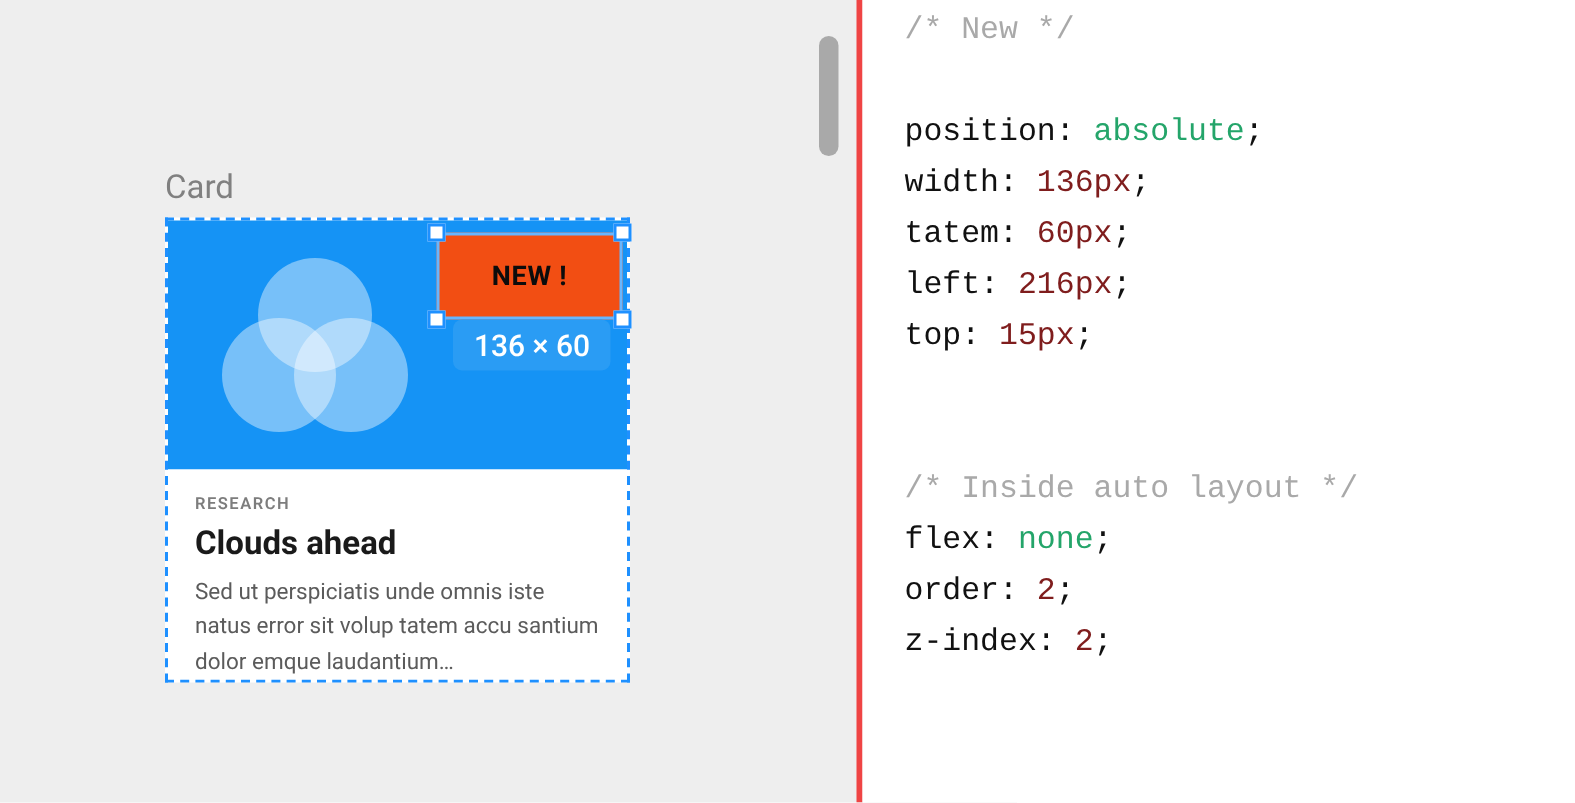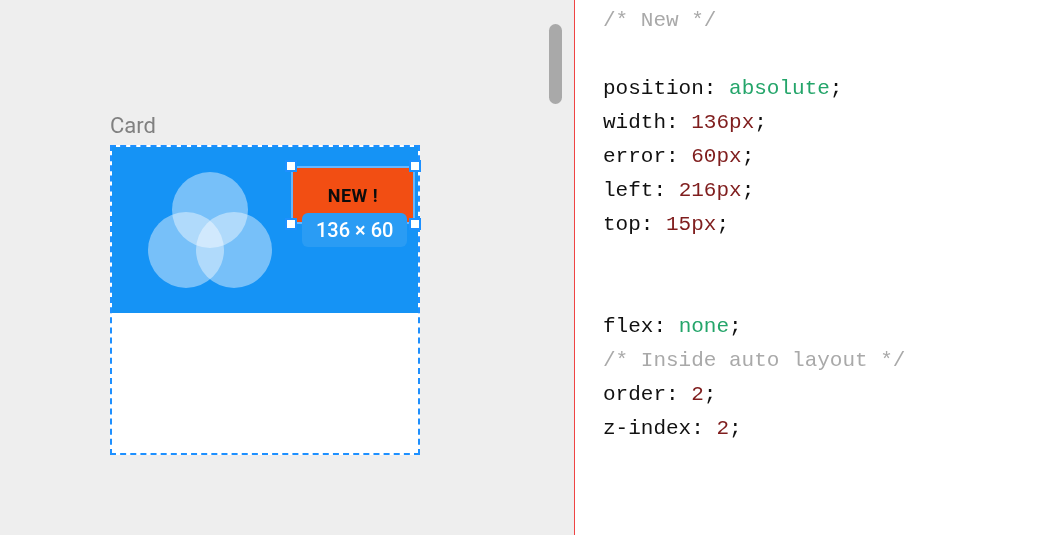--- a/index.html
+++ b/index.html
@@ -8,21 +8,21 @@
     display: flex;
     width: 1050px;
     height: 535px;
     background: #fff;
   }
   .canvas-pane {
     position: relative;
     width: 575px;
     height: 535px;
     background: #eeeeee;
-    border-right: 1px solid #ef4444;
+    border-right: 4px solid #ef4444;
   }
   .scroll-thumb {
     position: absolute;
     top: 24px;
     right: 12px;
     width: 13px;
     height: 80px;
     border-radius: 7px;
     background: #a9a9a9;
   }
@@ -50,21 +50,21 @@
   }
   .venn {
     position: absolute;
     left: 28px;
     top: 15px;
   }
   .venn circle { fill: rgba(255,255,255,0.42); }
   .badge-wrap {
     position: absolute;
     left: 179px;
-    top: 19px;
+    top: 8px;
     width: 124px;
     height: 58px;
   }
   .badge {
     width: 100%;
     height: 100%;
     border-radius: 8px;
     background: #f24e13;
     display: flex;
     align-items: center;
@@ -172,35 +172,40 @@
           <div class="sel-line sel-right"></div>
           <div class="handle h-tl"></div>
           <div class="handle h-tr"></div>
           <div class="handle h-bl"></div>
           <div class="handle h-br"></div>
         </div>
 
         <div class="dim-chip">136 × 60</div>
       </div>
 
+      <div class="card-body">
+        <div class="eyebrow">RESEARCH</div>
+        <div class="ctitle">Clouds ahead</div>
+        <div class="cdesc">Sed ut perspiciatis unde omnis iste natus error sit volup tatem accu santium dolor emque laudantium…</div>
+      </div>
     </div>
   </div>
 
   <div class="code-pane">
     <div class="code-line first-comment">/* New */</div>
     <div class="blank"></div>
 
     <div class="code-line"><span>position: </span><span class="css-kw">absolute</span>;</div>
     <div class="code-line"><span>width: </span><span class="css-val">136px</span>;</div>
-    <div class="code-line"><span>error: </span><span class="css-val">60px</span>;</div>
+    <div class="code-line"><span>tatem: </span><span class="css-val">60px</span>;</div>
     <div class="code-line"><span>left: </span><span class="css-val">216px</span>;</div>
     <div class="code-line"><span>top: </span><span class="css-val">15px</span>;</div>
 
     <div class="blank"></div>
     <div class="blank"></div>
 
+    <div class="code-line comment">/* Inside auto layout */</div>
     <div class="code-line"><span>flex: </span><span class="css-kw">none</span>;</div>
-    <div class="code-line comment">/* Inside auto layout */</div>
     <div class="code-line"><span>order: </span><span class="css-val">2</span>;</div>
     <div class="code-line"><span>z-index: </span><span class="css-val">2</span>;</div>
   </div>
 
 </div>
 
 </body></html>

